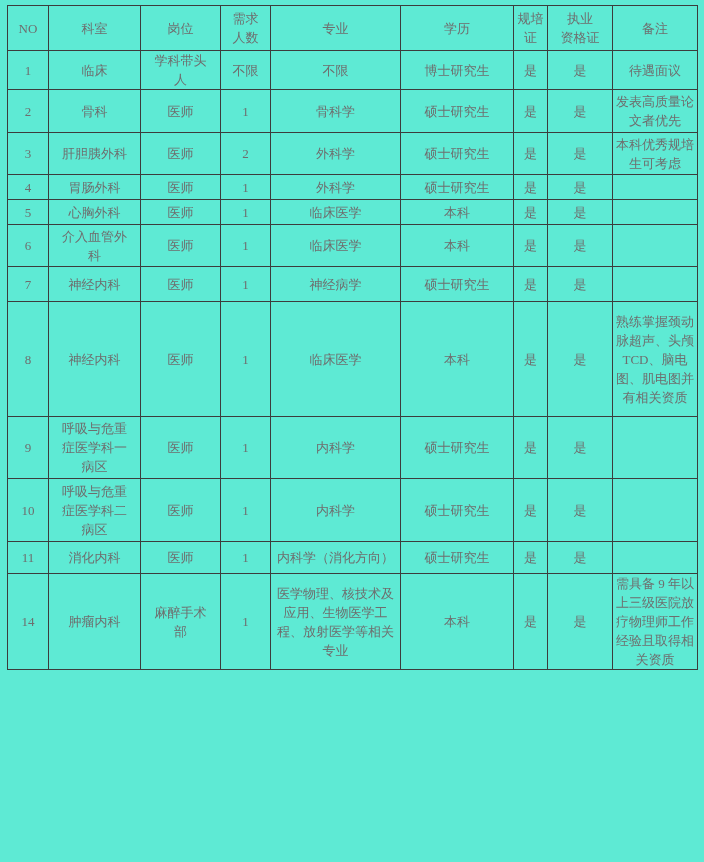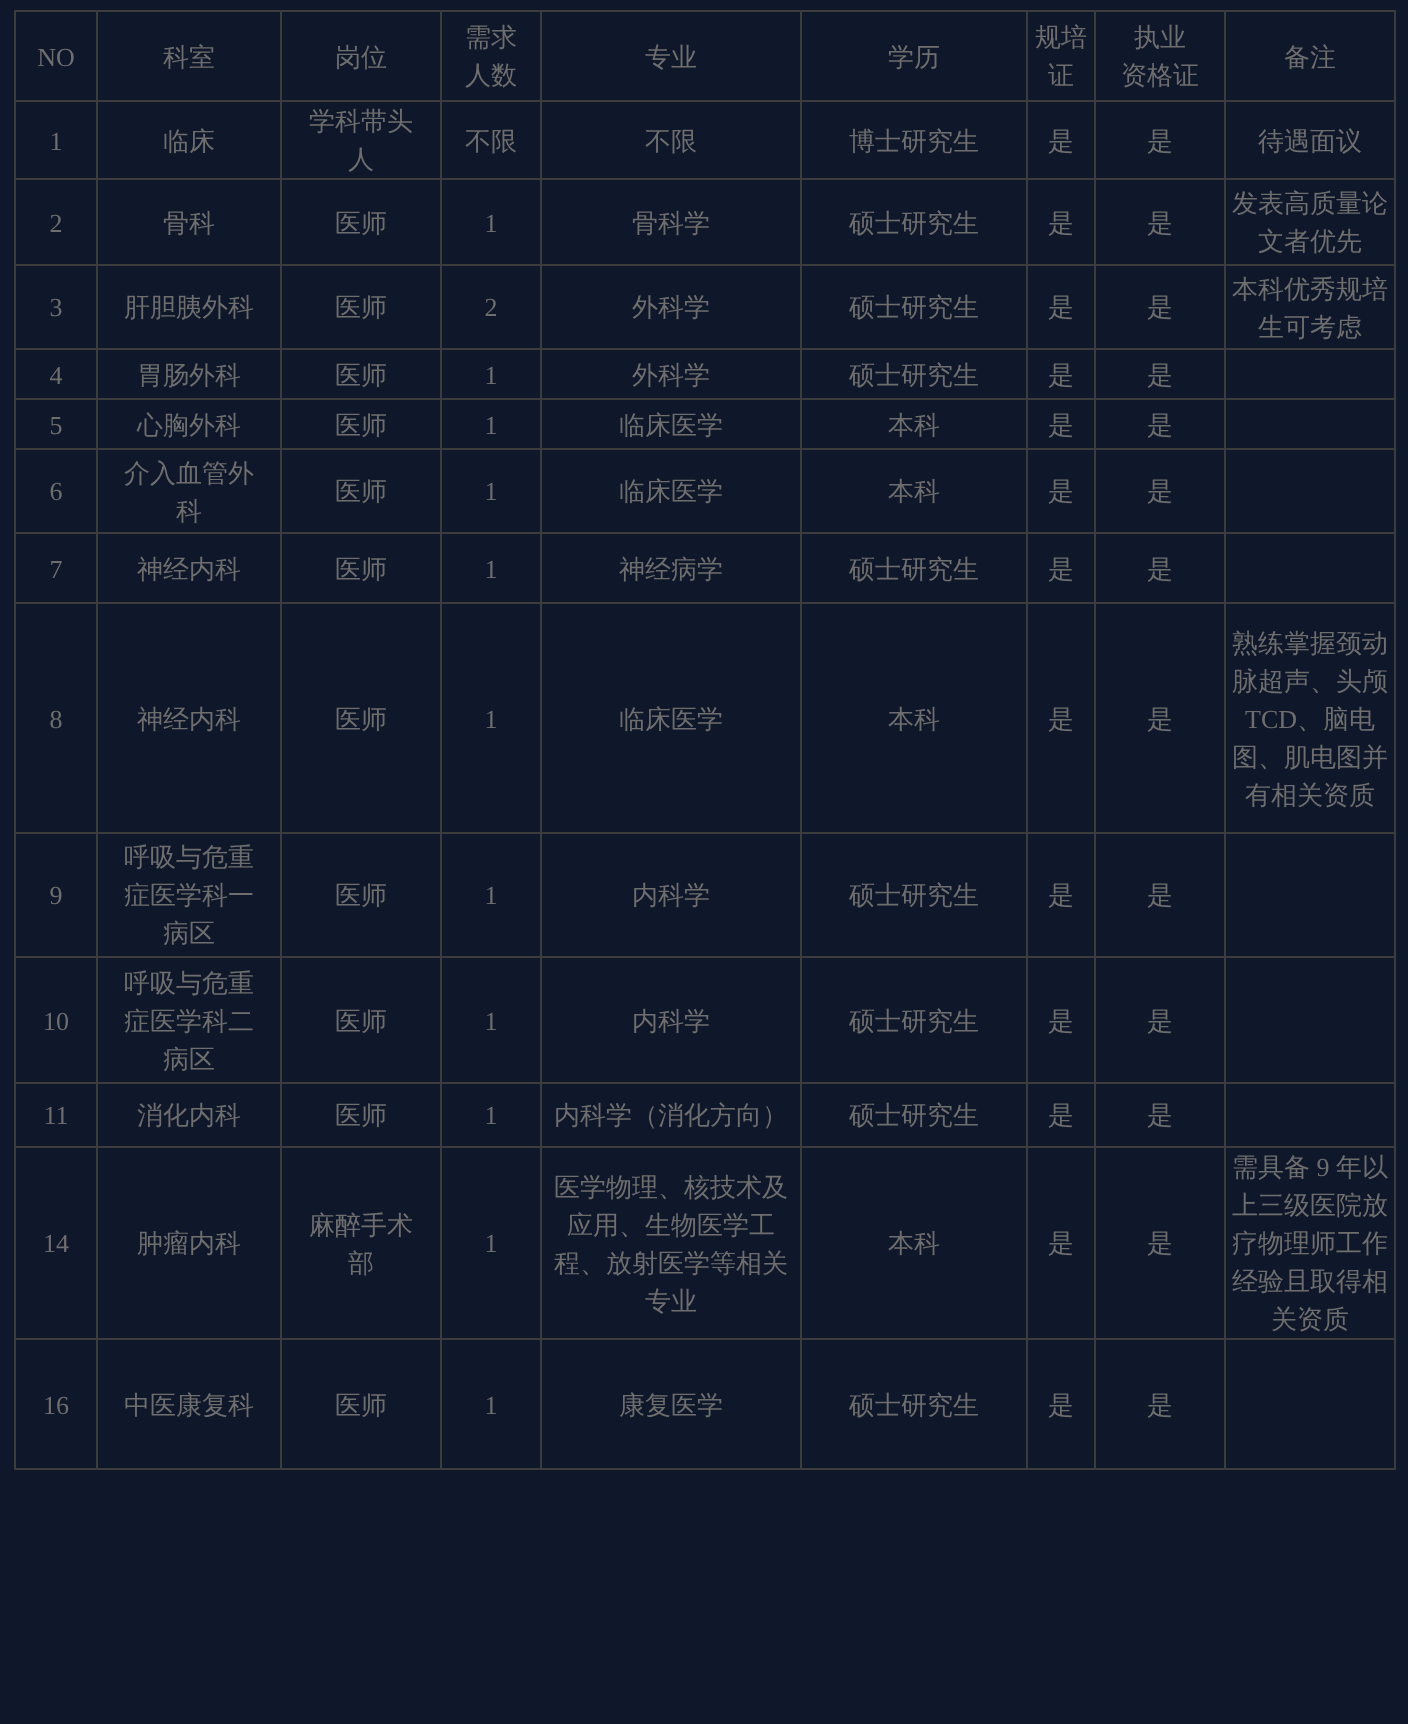--- a/index.html
+++ b/index.html
@@ -4,21 +4,21 @@
 <style>
   html, body {
     margin: 0;
     padding: 0;
     background: #ffffff;
   }
   .canvas {
     position: relative;
     width: 704px;
     height: 862px;
-    background: #0f172a;
+    background: #5eead4;
     overflow: hidden;
     font-family: "Liberation Serif", "DejaVu Serif", serif;
   }
   table.req-table {
     position: absolute;
     left: 7px;
     top: 5px;
     width: 690px;
     border-collapse: collapse;
     table-layout: fixed;
@@ -234,26 +234,15 @@
           <td>14</td>
           <td>肿瘤内科</td>
           <td>麻醉手术部</td>
           <td>1</td>
           <td>医学物理、核技术及应用、生物医学工程、放射医学等相关专业</td>
           <td>本科</td>
           <td>是</td>
           <td>是</td>
           <td>需具备 9 年以上三级医院放疗物理师工作经验且取得相关资质</td>
         </tr>
-        <tr>
-          <td>16</td>
-          <td>中医康复科</td>
-          <td>医师</td>
-          <td>1</td>
-          <td>康复医学</td>
-          <td>硕士研究生</td>
-          <td>是</td>
-          <td>是</td>
-          <td></td>
-        </tr>
       </tbody>
   </table>
 </div>
 
 </body></html>

